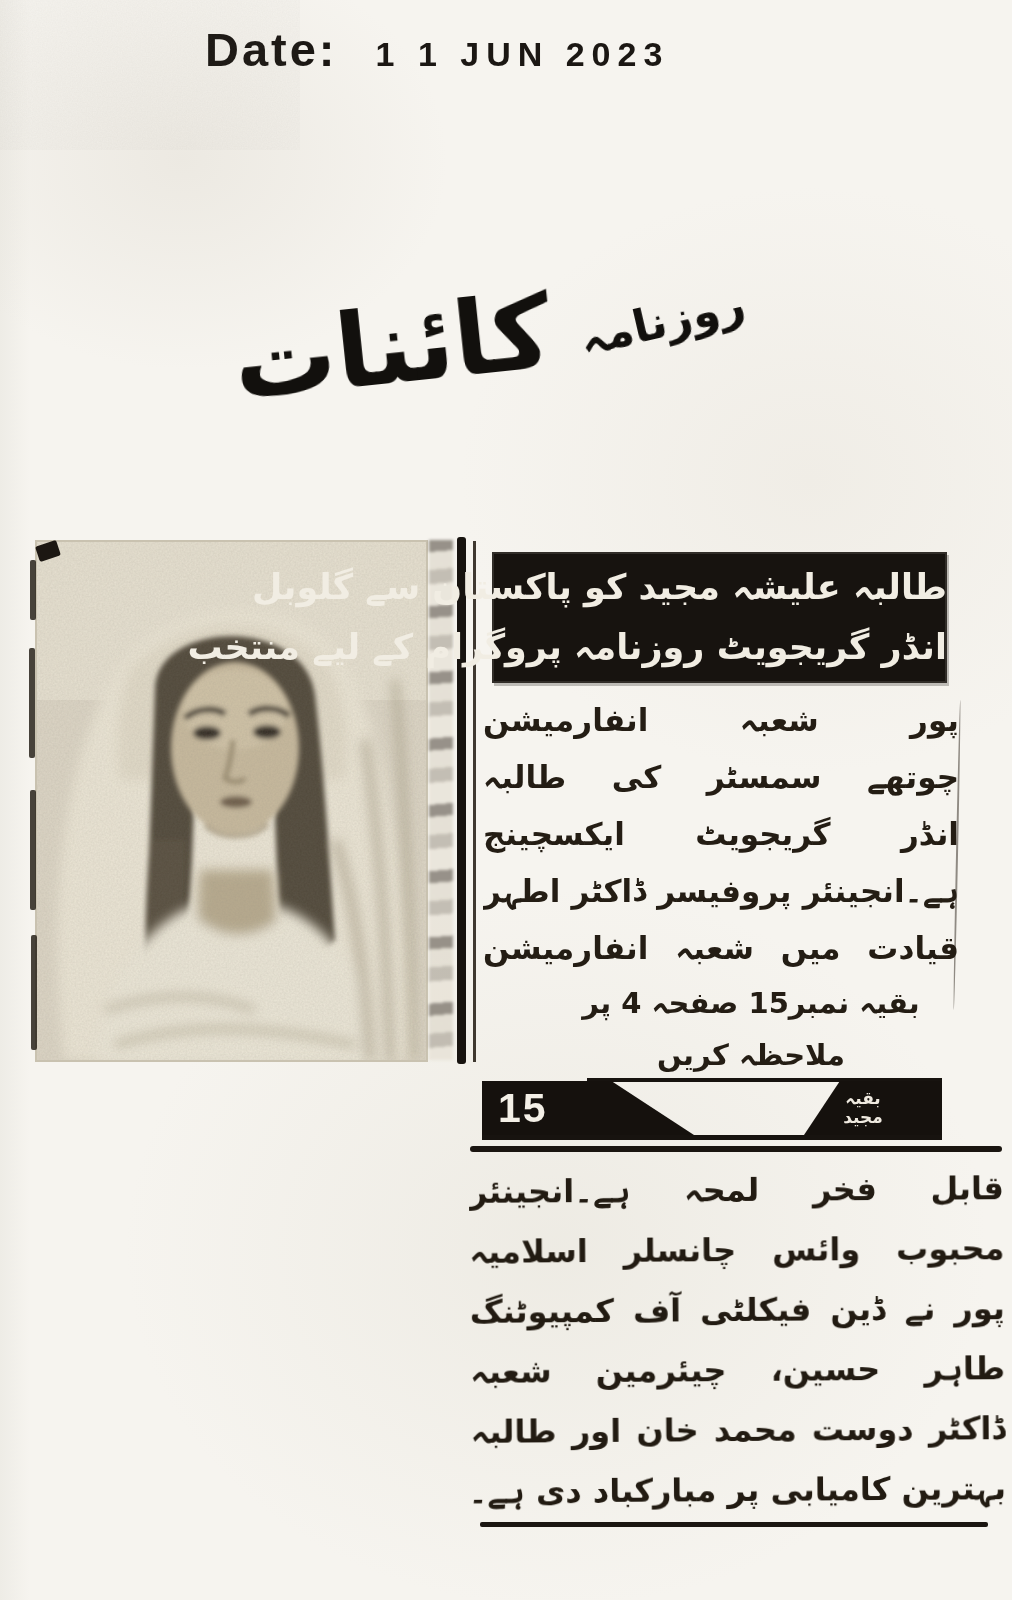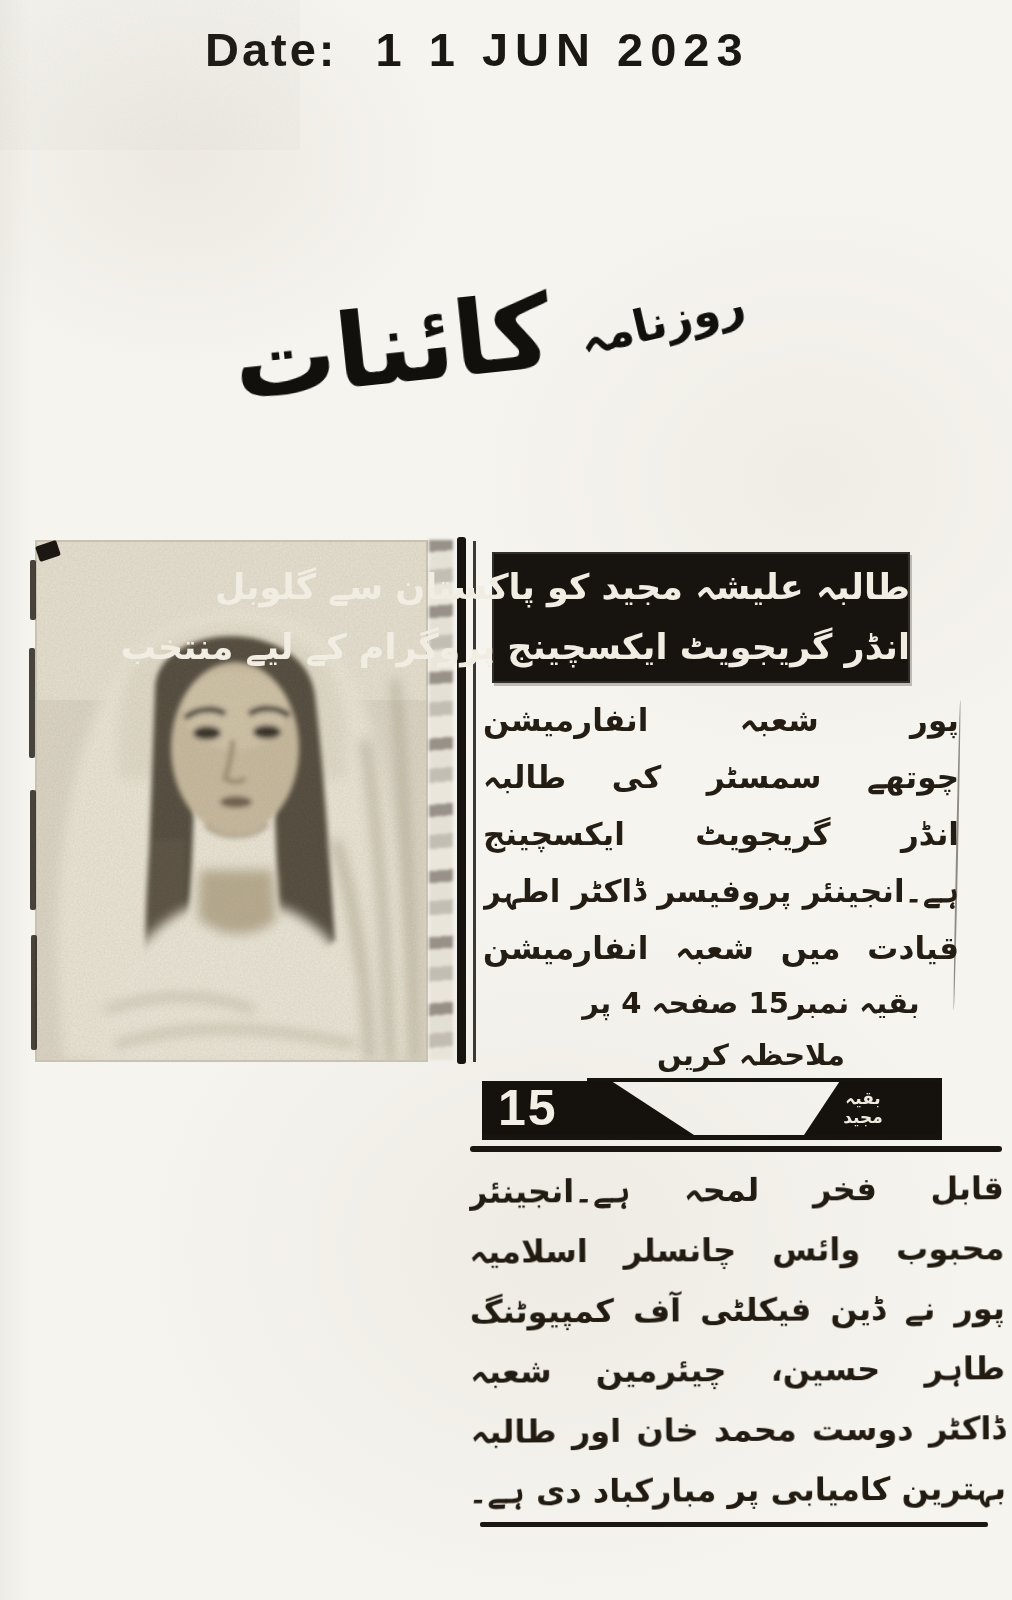--- a/index.html
+++ b/index.html
@@ -11,21 +11,21 @@
       radial-gradient(600px 500px at 55% 78%, rgba(216,212,198,.28), rgba(216,212,198,0) 72%),
       linear-gradient(90deg,#eeece6 0,#f6f4ef 30px,#f6f4ef 100%);
     font-family:"DejaVu Sans",sans-serif;color:#241e16;
   }
   .grain{position:absolute;inset:0;pointer-events:none;}
 
   
   .date-row{position:absolute;left:205px;top:22px;display:flex;gap:38px;align-items:baseline;
     font-family:"Liberation Sans",sans-serif;font-weight:700;color:#1b1713;filter:blur(.3px);}
   .date-label{font-size:47px;letter-spacing:3px;}
-  .date-value{font-size:47px;letter-spacing:7px;white-space:pre;}
+  .date-value{font-size:34px;letter-spacing:7px;white-space:pre;}
 
   
   .masthead{position:absolute;left:230px;top:268px;width:520px;height:200px;color:#12100d;}
   .masthead .prefix{position:absolute;right:6px;top:8px;font-size:45px;font-weight:700;
     transform:rotate(-13deg);transform-origin:100% 50%;filter:blur(.4px);}
   .masthead .title{position:absolute;left:10px;top:36px;font-size:102px;font-weight:700;
     transform:rotate(-6deg);transform-origin:0 100%;filter:blur(.3px);letter-spacing:2px;}
 
   
   .photo-wrap{position:absolute;left:35px;top:540px;width:393px;height:522px;}
@@ -38,41 +38,41 @@
   .film-strip{position:absolute;left:429px;top:540px;width:24px;height:520px;filter:blur(1.6px);
     background:repeating-linear-gradient(175deg,
       rgba(72,64,52,.55) 0 12px, rgba(214,208,192,.55) 12px 30px, rgba(120,110,92,.4) 30px 44px,
       rgba(226,220,206,.6) 44px 66px);}
   .rule-v-a{position:absolute;left:457px;top:537px;width:9px;height:527px;background:#17130f;border-radius:3px;}
   .rule-v-b{position:absolute;left:473px;top:541px;width:3px;height:521px;background:#2b241b;opacity:.9;}
   .rule-v-right{position:absolute;left:956px;top:700px;width:2px;height:310px;background:#3a332a;
     opacity:.55;border-radius:50%;transform:rotate(1.2deg);}
 
   
-  .headline-box{position:absolute;left:492px;top:552px;width:418px;height:131px;
+  .headline-box{position:absolute;left:492px;top:552px;width:455px;height:131px;
     background:#17130f;box-shadow:inset 0 0 0 2px rgba(240,236,226,.12), 2px 3px 0 rgba(23,19,15,.25);
     direction:rtl;text-align:center;color:#f1ede3;font-weight:700;filter:blur(.25px);}
   .headline-box .h-line{font-size:35px;line-height:60px;white-space:nowrap;}
   .headline-box .h-line:first-child{margin-top:5px;}
 
   
   .body-col{position:absolute;left:483px;top:692px;width:476px;direction:rtl;
     font-weight:700;color:#241d14;filter:blur(.25px);}
   .b-line{font-size:31px;line-height:57px;white-space:nowrap;text-align:right;}
   .b-line.just{white-space:normal;text-align:justify;text-align-last:justify;height:57px;overflow:hidden;}
   .cont-note{font-size:29px;line-height:52px;font-weight:900;text-align:center;padding-left:60px;}
 
   
   .fifteen-bar{position:absolute;left:482px;top:1078px;width:460px;height:62px;}
   .fifteen-bar .top-line{position:absolute;left:105px;right:0;top:0;height:4px;background:#17130f;}
   .fifteen-bar .bottom-line{position:absolute;left:0;right:0;bottom:0;height:5px;background:#17130f;}
   .fifteen-bar .left-block{position:absolute;left:0;top:3px;width:212px;height:54px;background:#15110d;
     clip-path:polygon(0 0,61% 0,100% 100%,0 100%);color:#f3efe6;}
   .fifteen-bar .left-block .num{font-family:"Liberation Sans",sans-serif;font-weight:700;
-    font-size:50px;line-height:54px;padding-left:16px;letter-spacing:2px;}
+    font-size:41px;line-height:54px;padding-left:16px;letter-spacing:2px;}
   .fifteen-bar .right-block{position:absolute;right:0;top:3px;width:138px;height:54px;background:#15110d;
     clip-path:polygon(26% 0,100% 0,100% 100%,0 100%);color:#efeae0;direction:rtl;
     display:flex;flex-direction:column;justify-content:center;align-items:center;padding-right:20px;box-sizing:border-box;}
   .fifteen-bar .right-block .tag{font-size:17px;line-height:19px;font-weight:700;filter:blur(.5px);}
 
   
   .heavy-rule{position:absolute;left:470px;top:1146px;width:532px;height:6px;background:#1a1510;border-radius:3px;}
   .lower-col{position:absolute;left:470px;top:1160px;width:535px;direction:rtl;font-weight:700;
     color:#221b12;transform:rotate(-.4deg);filter:blur(.25px);}
   .l-line{font-size:32px;line-height:60px;white-space:nowrap;text-align:right;}
@@ -149,21 +149,21 @@
   <div class="edge-dash" style="left:30px;top:790px;width:6px;height:120px;"></div>
   <div class="edge-dash" style="left:31px;top:935px;width:6px;height:115px;"></div>
 
   <div class="film-strip"></div>
   <div class="rule-v-a"></div>
   <div class="rule-v-b"></div>
   <div class="rule-v-right"></div>
 
   <div class="headline-box">
     <div class="h-line">طالبہ علیشہ مجید کو پاکستان سے گلوبل</div>
-    <div class="h-line">انڈر گریجویٹ ایکسچینج پروگرام کے لیے منتخب</div>
+    <div class="h-line">انڈر گریجویٹ روزنامہ پروگرام کے لیے منتخب</div>
   </div>
 
   <div class="body-col">
     <div class="b-line just">پور شعبہ انفارمیشن ٹیکنالوجی کی بی ایس آئی ٹی،</div>
     <div class="b-line just">چوتھے سمسٹر کی طالبہ علیشہ مجید کو پاکستان سے گلوبل</div>
     <div class="b-line just">انڈر گریجویٹ ایکسچینج پروگرام کے لیے منتخب کیا گیا</div>
     <div class="b-line just">ہے۔انجینئر پروفیسر ڈاکٹر اطہر محبوب کی ویژنری</div>
     <div class="b-line just">قیادت میں شعبہ انفارمیشن ٹیکنالوجی کے لیے ایک</div>
     <div class="cont-note">بقیہ نمبر15 صفحہ 4 پر ملاحظہ کریں</div>
   </div>

